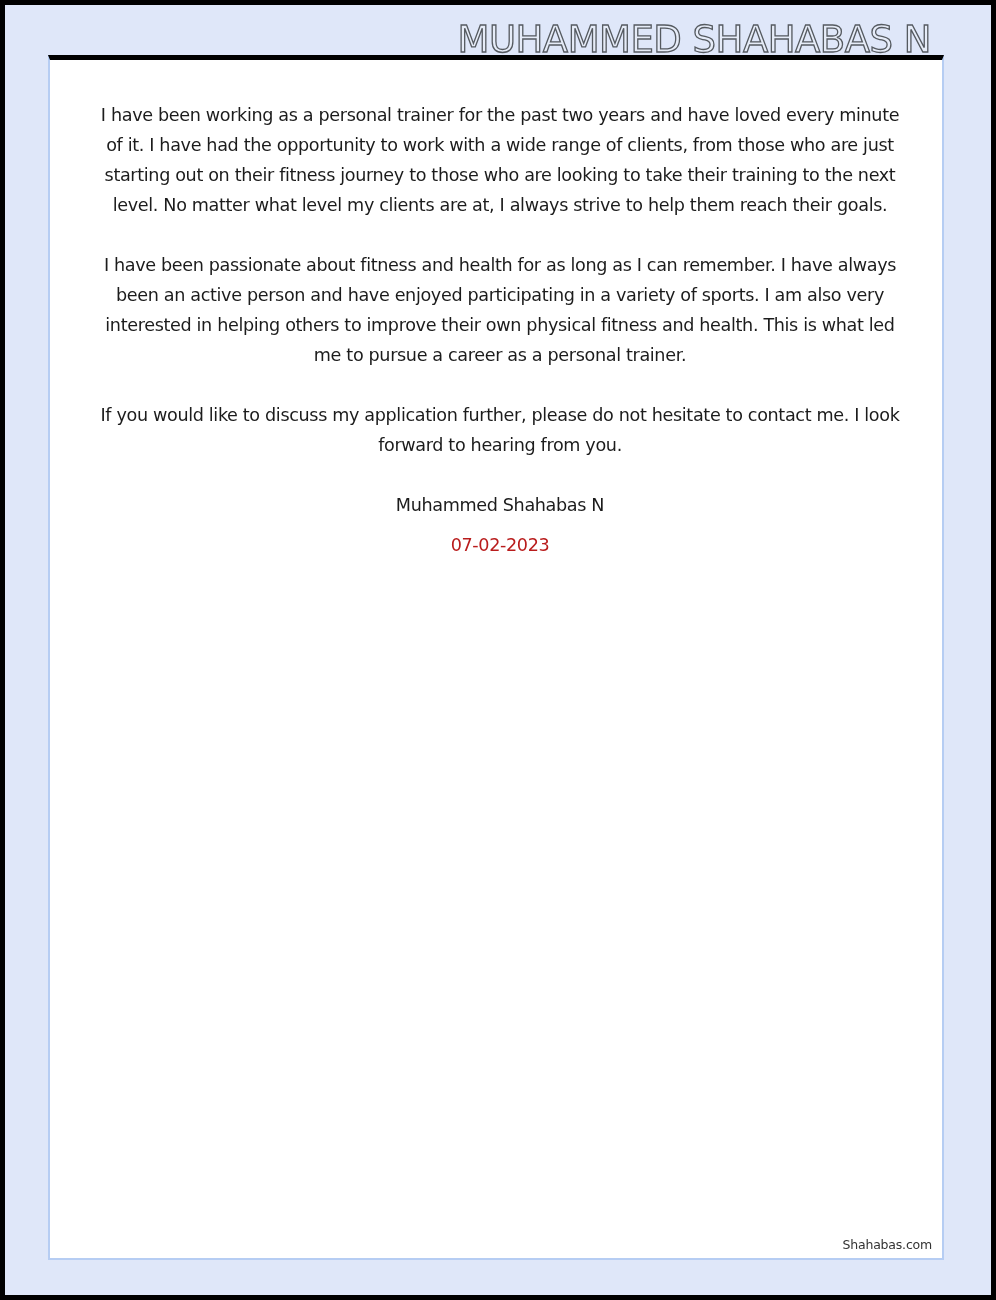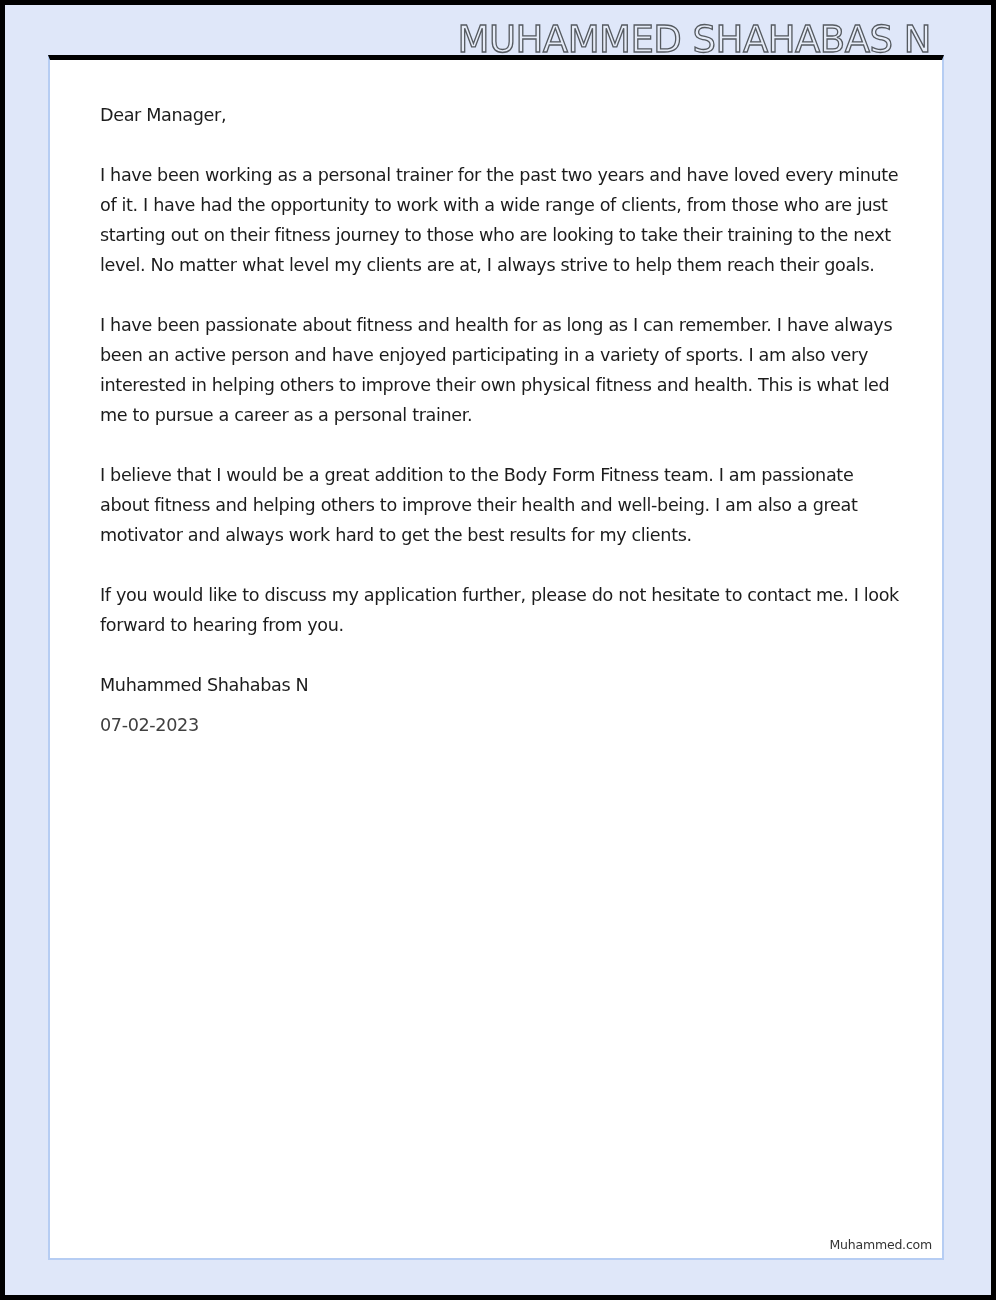--- a/index.html
+++ b/index.html
@@ -1,56 +1,55 @@
 <!DOCTYPE html>
 <html><head>
 <meta charset="utf-8">
 <style>
   html, body { margin:0; padding:0; }
   body { width:996px; height:1300px; overflow:hidden; background:#000; }
   .frame {
     position:absolute; left:5px; top:5px; width:986px; height:1290px;
     background:#dfe7f9;
+    text-align:center;
   }
   .title {
     position:absolute; right:60px; top:13px;
     font-family:"DejaVu Sans", sans-serif; font-size:37px; letter-spacing:-0.5px;
     color:#e6ecf8; -webkit-text-stroke:1.3px #555a60;
     line-height:44px; white-space:nowrap;
   }
   .page {
     position:absolute; left:43px; top:50px; width:896px; height:1205px;
     background:#fff; border-top:5px solid #000;
     border-left:2px solid #b6cdf3; border-right:2px solid #b6cdf3; border-bottom:2px solid #b6cdf3;
     box-sizing:border-box;
   }
   .body {
     position:absolute; left:50px; top:40px; width:800px;
     font-family:"DejaVu Sans", sans-serif; font-size:17.6px; line-height:30px;
     color:#1c1c1c; letter-spacing:-0.35px; word-spacing:0px;
   }
   .body p { margin:0 0 30px 0; }
   .body p.sig { margin-bottom:10px; }
-  .date { color:#404040; }
+  .date { color:#b91c1c; }
   .footer {
     position:absolute; right:10px; bottom:6px;
     font-family:"DejaVu Sans", sans-serif; font-size:12.5px; color:#333;
     letter-spacing:-0.2px;
   }
 </style>
 </head>
 <body>
 
 <div class="frame">
   <div class="title">MUHAMMED SHAHABAS N</div>
   <div class="page">
     <div class="body">
-      <p>Dear Manager,</p>
       <p>I have been working as a personal trainer for the past two years and have loved every minute of it. I have had the opportunity to work with a wide range of clients, from those who are just starting out on their fitness journey to those who are looking to take their training to the next level. No matter what level my clients are at, I always strive to help them reach their goals.</p>
       <p>I have been passionate about fitness and health for as long as I can remember. I have always been an active person and have enjoyed participating in a variety of sports. I am also very interested in helping others to improve their own physical fitness and health. This is what led me to pursue a career as a personal trainer.</p>
-      <p>I believe that I would be a great addition to the Body Form Fitness team. I am passionate about fitness and helping others to improve their health and well-being. I am also a great motivator and always work hard to get the best results for my clients.</p>
       <p>If you would like to discuss my application further, please do not hesitate to contact me. I look forward to hearing from you.</p>
       <p class="sig">Muhammed Shahabas N</p>
       <p class="date">07-02-2023</p>
     </div>
-    <div class="footer">Muhammed.com</div>
+    <div class="footer">Shahabas.com</div>
   </div>
 </div>
 
 </body></html>

